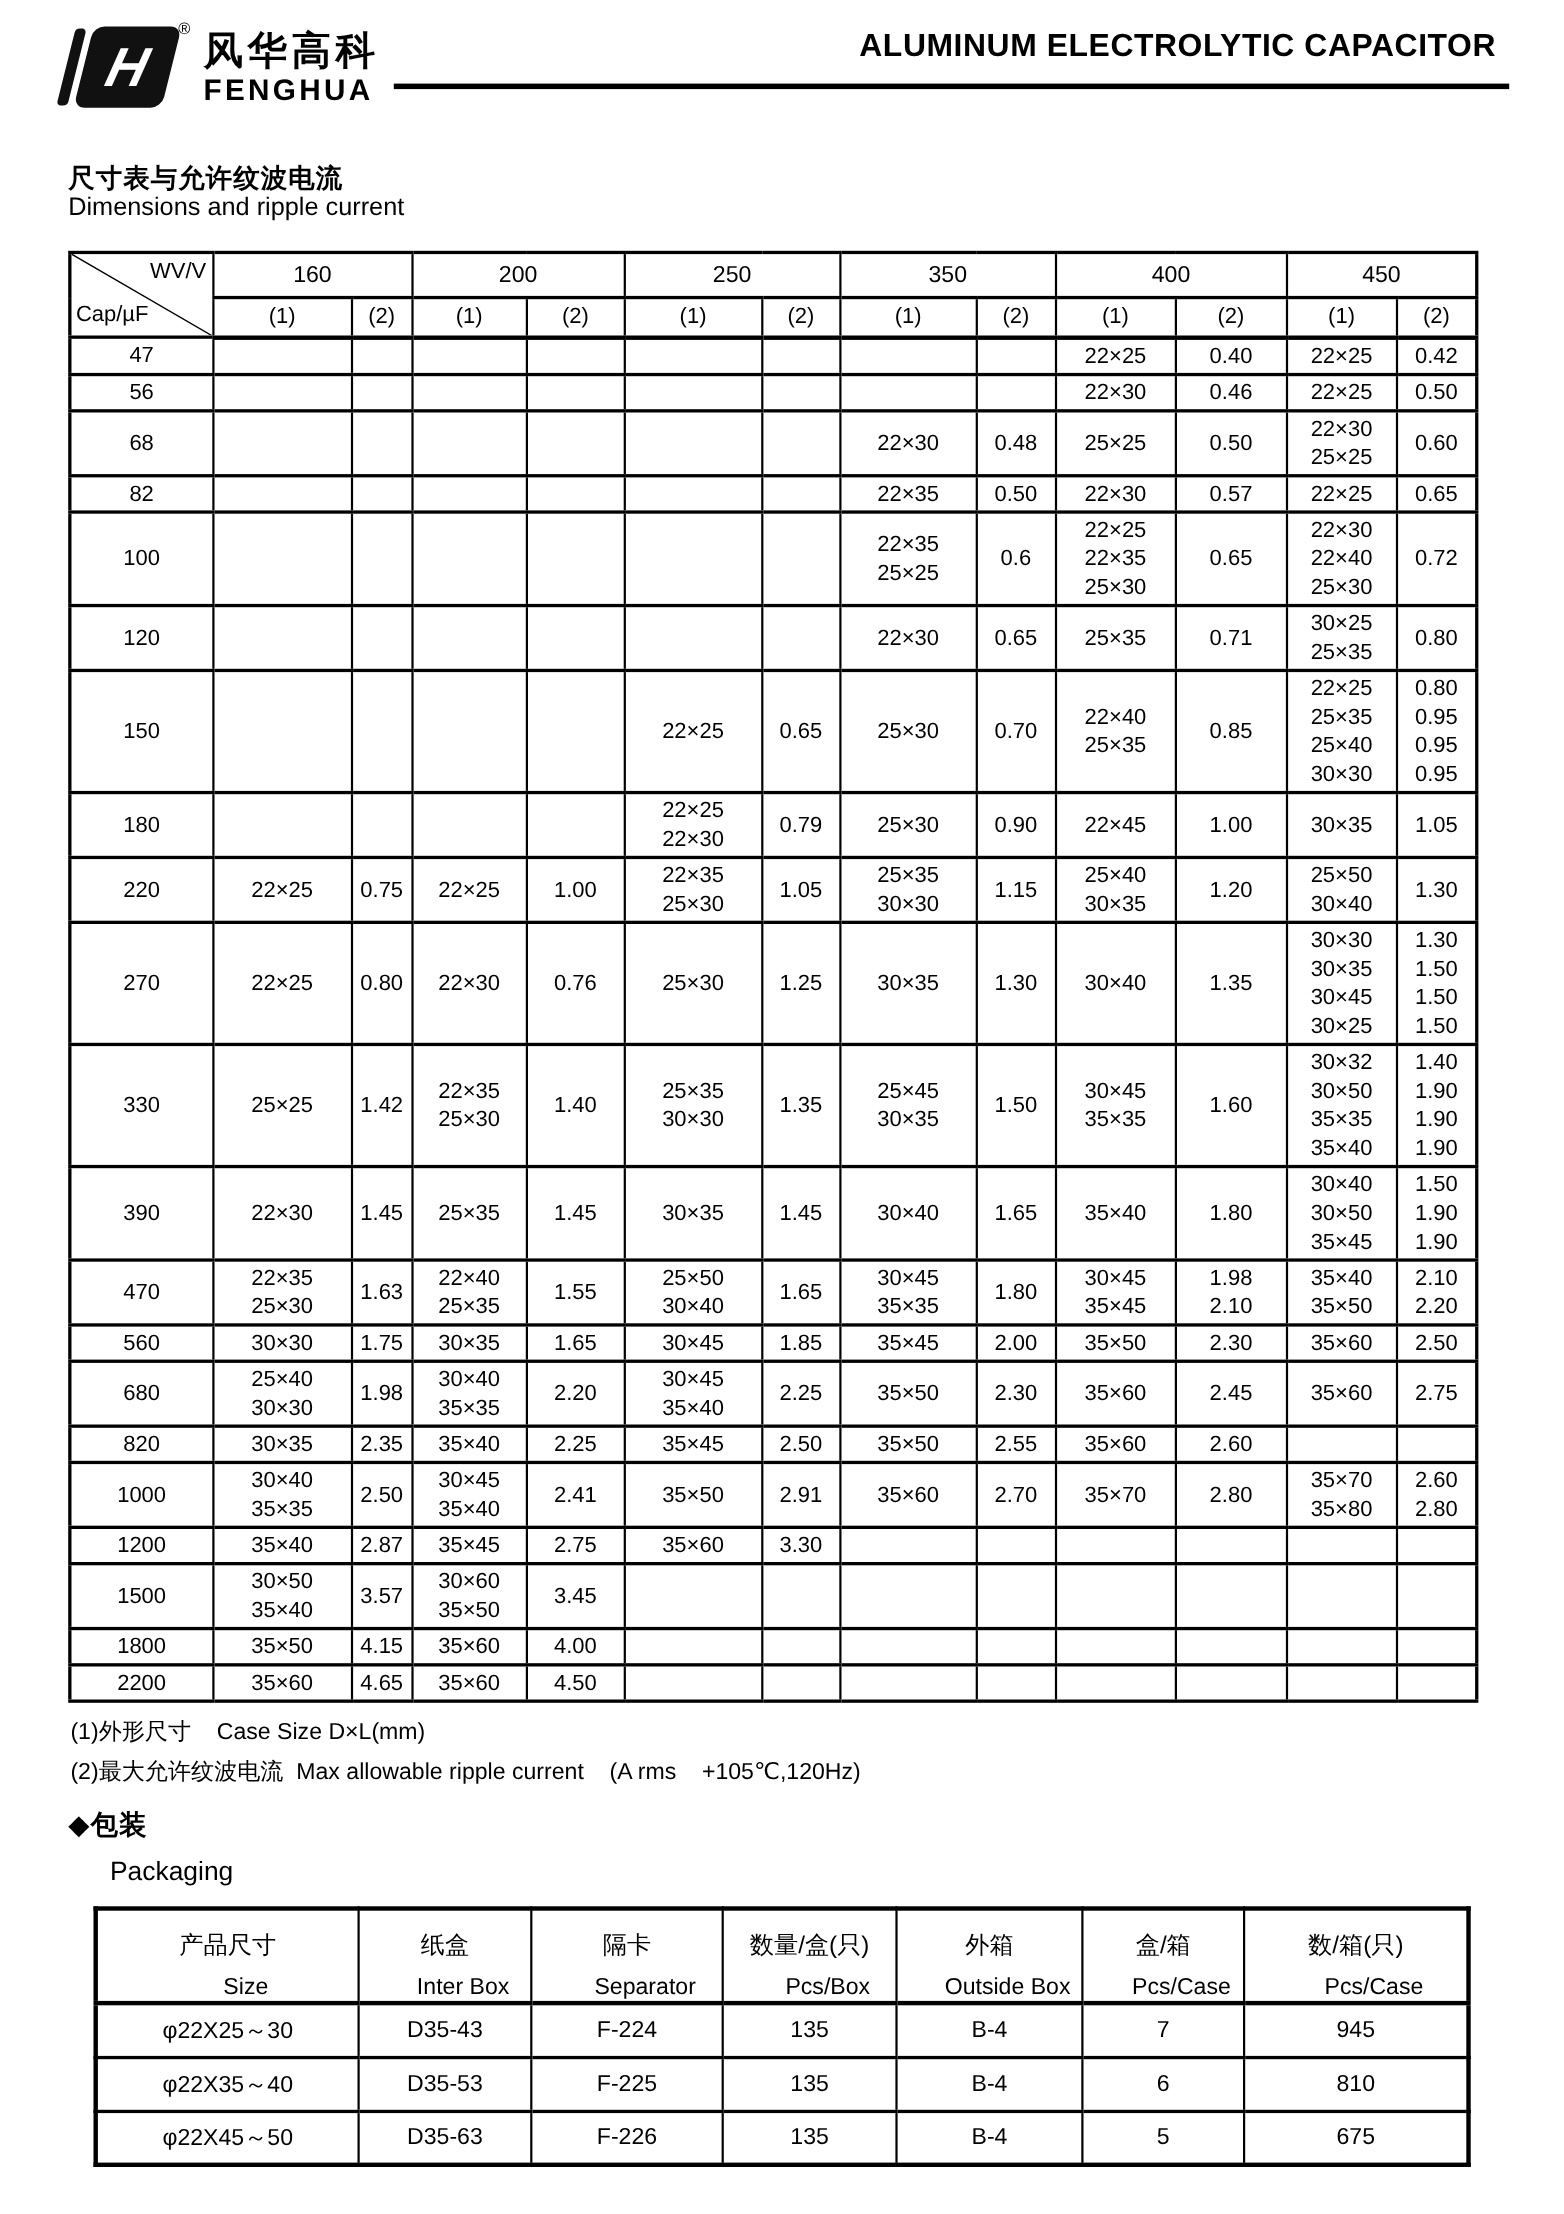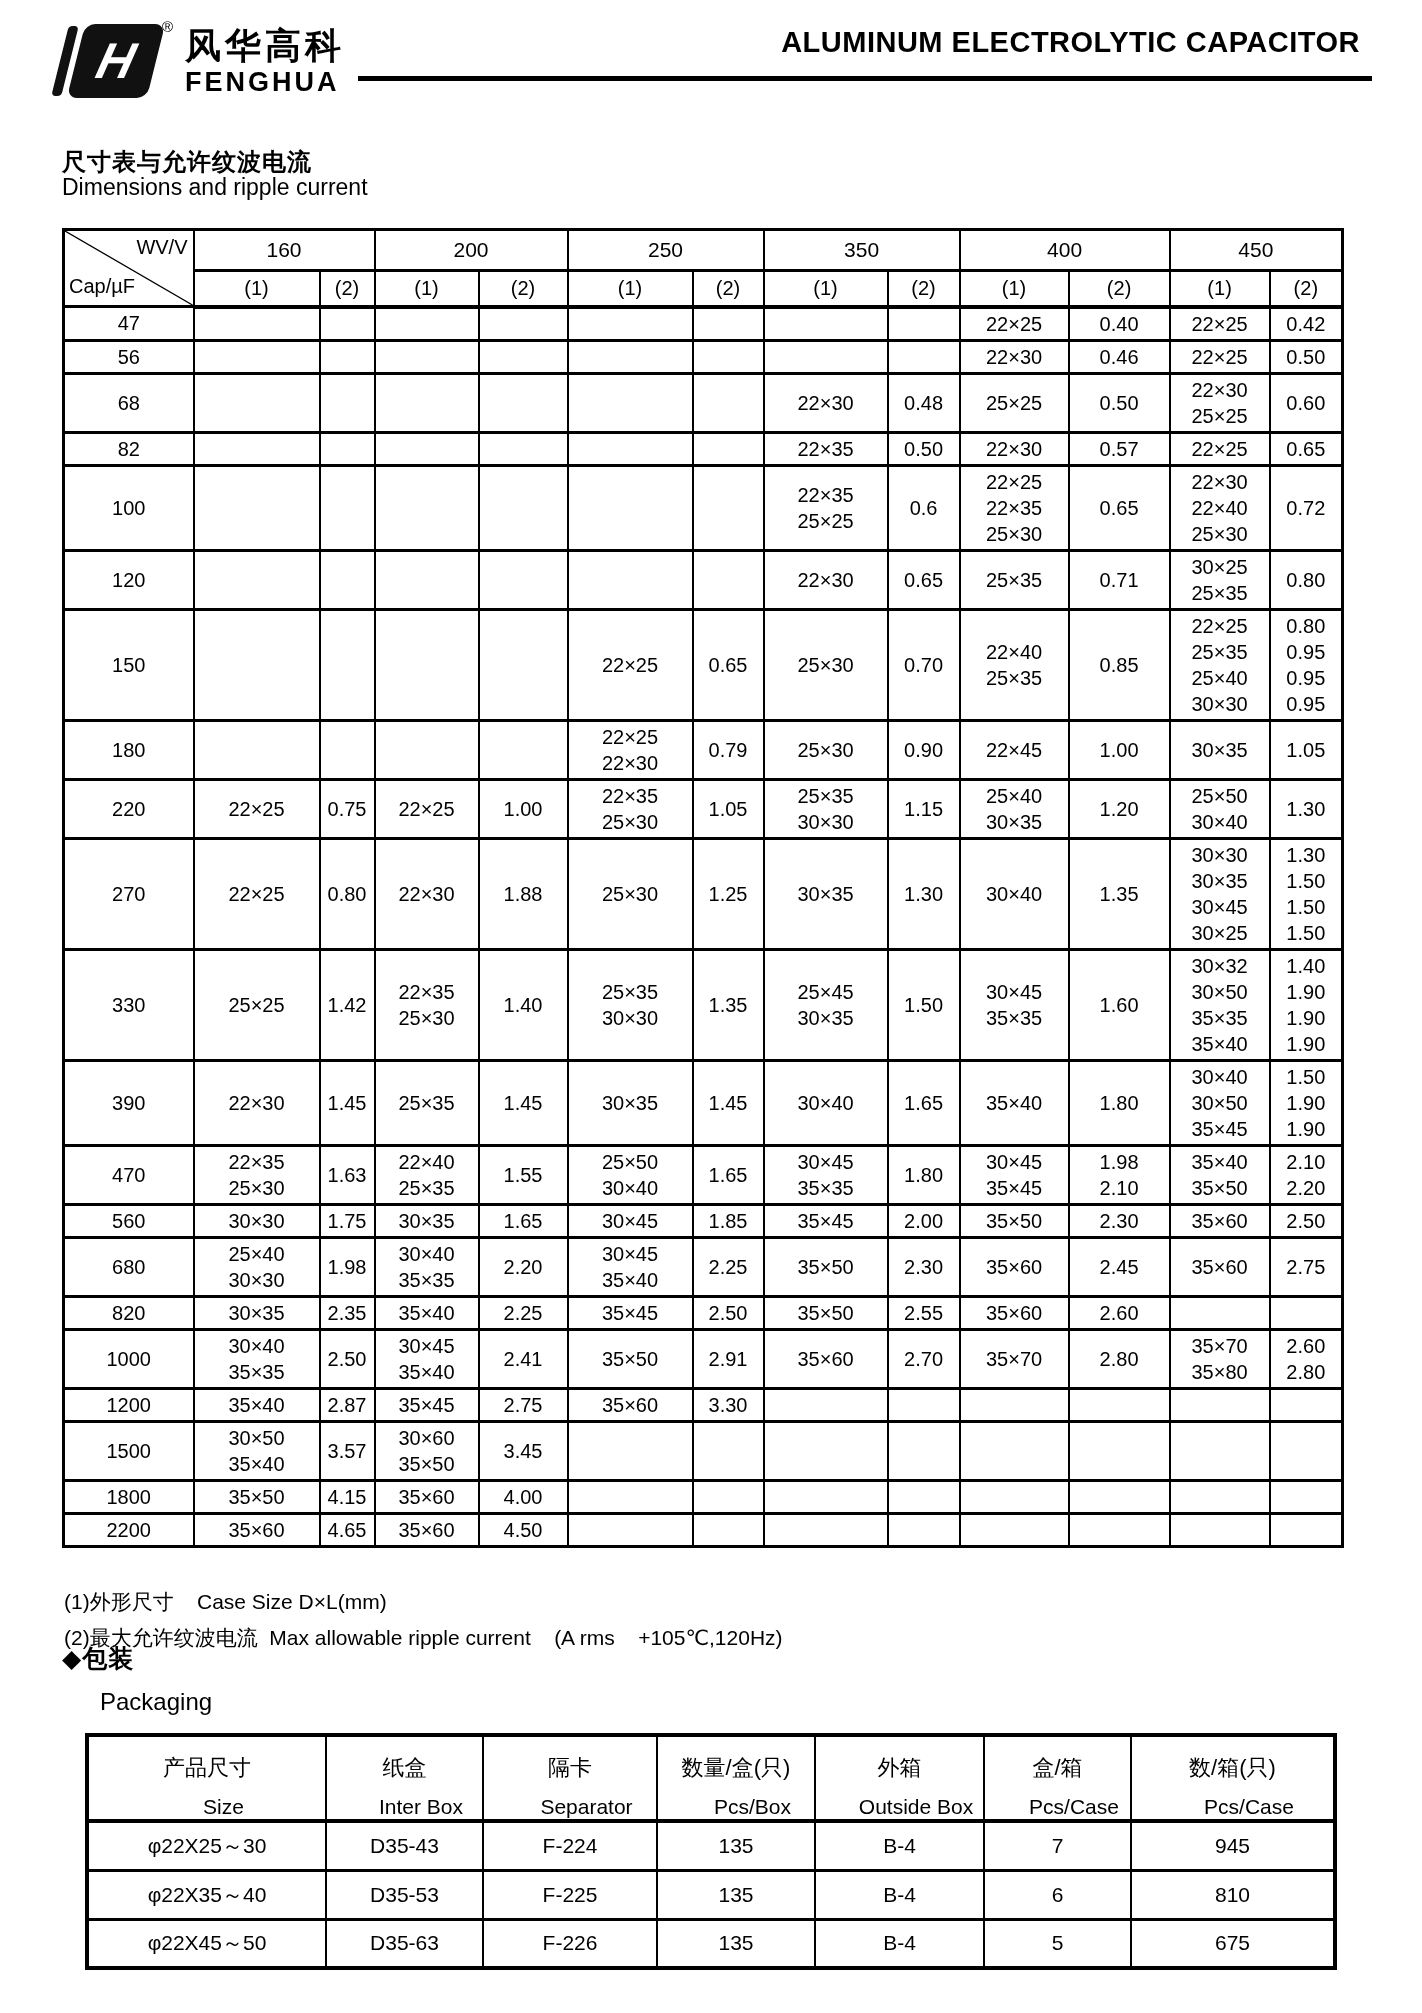--- a/index.html
+++ b/index.html
@@ -49,21 +49,21 @@
   .main-table tr.volt-row { height:41px; }
   .main-table tr.volt-row td { font-size:21px; border-bottom-width:2px; }
   .main-table tr.sub-row { height:36px; }
   .main-table tr.sub-row td { border-bottom-width:4px; }
   .main-table td.corner-cell { position:relative; padding:0; border-bottom-width:4px; }
   .corner-cell svg.diag { position:absolute; left:0; top:0; width:100%; height:100%; }
   .corner-top { position:absolute; top:3px; right:5px; font-size:20px; }
   .corner-bottom { position:absolute; top:42px; left:4px; font-size:20px; }
 
   
-  .note { position:absolute; left:64px; font-size:21px; white-space:pre-wrap;margin-top:28px; }
+  .note { position:absolute; left:64px; font-size:21px; white-space:pre-wrap; }
   .note-1 { top:1560px; }
   .note-2 { top:1596px; }
 
   
   .pack-title-zh { position:absolute; left:62px; top:1642px; font-size:25px; font-weight:bold; letter-spacing:1px; }
   .pack-title-en { position:absolute; left:100px; top:1688px; font-size:24px; }
 
   table.pack-table {
     position:absolute; left:85px; top:1733px; width:1248px;
     border-collapse:collapse; table-layout:fixed;
@@ -280,21 +280,21 @@
           <td>25×40<br>30×35</td>
           <td>1.20</td>
           <td>25×50<br>30×40</td>
           <td>1.30</td>
         </tr>
         <tr class="data-row">
           <td>270</td>
           <td>22×25</td>
           <td>0.80</td>
           <td>22×30</td>
-          <td>1.88</td>
+          <td>0.76</td>
           <td>25×30</td>
           <td>1.25</td>
           <td>30×35</td>
           <td>1.30</td>
           <td>30×40</td>
           <td>1.35</td>
           <td>30×30<br>30×35<br>30×45<br>30×25</td>
           <td>1.30<br>1.50<br>1.50<br>1.50</td>
         </tr>
         <tr class="data-row">

